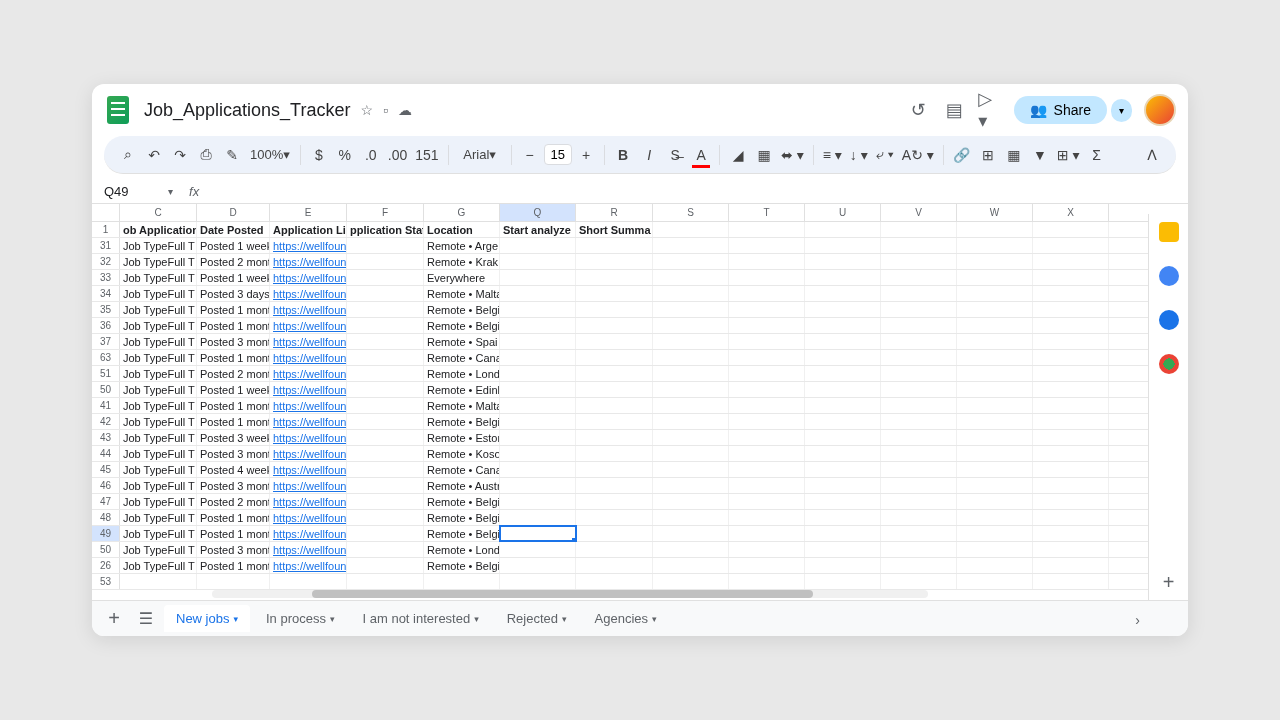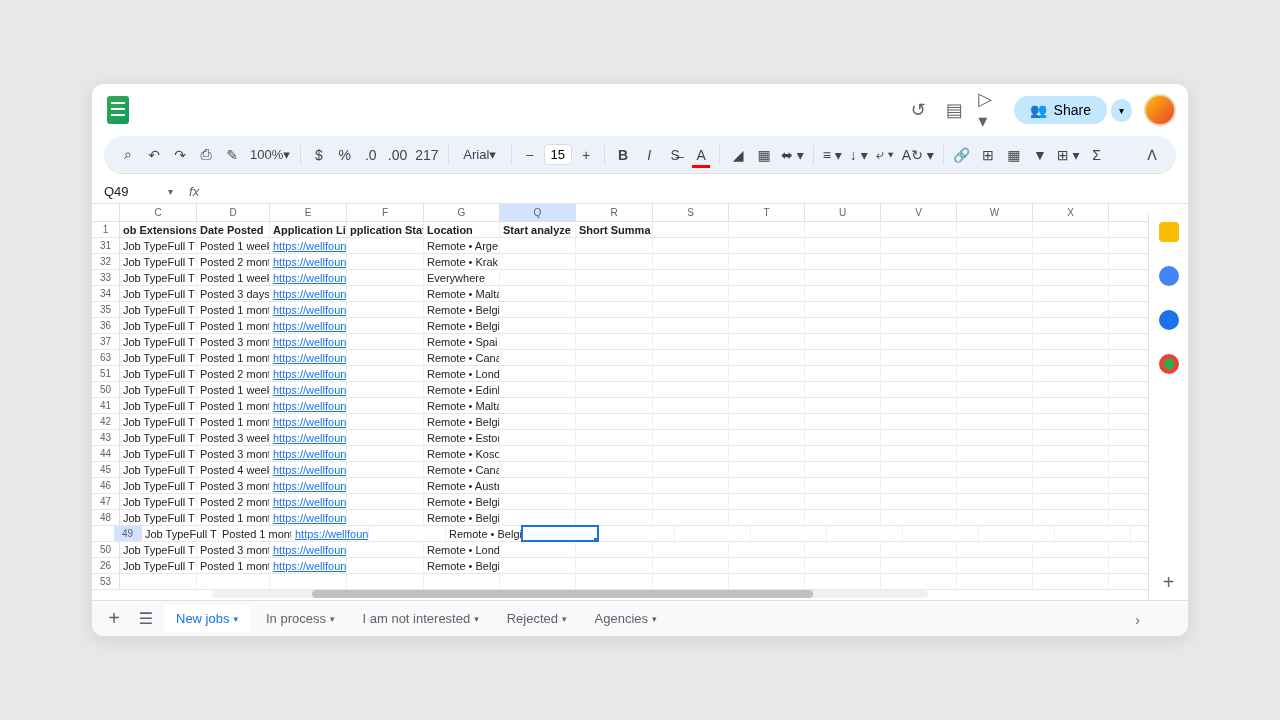--- a/index.html
+++ b/index.html
@@ -34,21 +34,21 @@
 .namebox-caret { font-size: 10px; color: #5f6368; margin-right: 8px; }
 .fx { font-style: italic; color: #5f6368; font-size: 13px; }
 .grid-area { display: flex; height: 400px; position: relative; }
 .grid-main { flex: 1; overflow: hidden; position: relative; }
 .col-headers { display: flex; height: 18px; background: #fff; border-bottom: 1px solid #e0e0e0; }
 .row-header-spacer { width: 28px; border-right: 1px solid #e0e0e0; background: #fff; }
 .col-h { font-size: 10px; color: #5f6368; text-align: center; border-right: 1px solid #e0e0e0; display: flex; align-items: center; justify-content: center; background: #fff; }
 .col-h.sel { background: #d3e3fd; }
 .data-row { display: flex; height: 16px; border-bottom: 1px solid #e8e8e8; }
 .row-h { width: 28px; font-size: 10px; color: #5f6368; text-align: center; border-right: 1px solid #e0e0e0; display: flex; align-items: center; justify-content: center; background: #fff; }
-.row-h.sel { background: #d3e3fd; margin-left: 22px; }
+.row-h.sel { background: #d3e3fd; }
 .header-row .cell { font-weight: bold; font-size: 11px; background: #fff; }
 .cell { font-size: 11px; padding: 0 3px; overflow: hidden; white-space: nowrap; border-right: 1px solid #f0f0f0; display: flex; align-items: center; color: #202124; }
 .cell.link { color: #1a73e8; text-decoration: underline; }
 .cell.selected { outline: 2px solid #1a73e8; outline-offset: -1px; z-index: 5; position: relative; }
 .cell.selected::after { content:''; position:absolute; right:-2px; bottom:-2px; width:5px; height:5px; background:#1a73e8; }
 .header-row .cell.highlighted { font-weight: bold; }
 .side-panel { width: 40px; background: #fff; border-left: 1px solid #e0e0e0; display: flex; flex-direction: column; align-items: center; padding-top: 8px; gap: 24px; position: absolute; right: 0; top: 130px; bottom: 22px; }
 .side-icon { width: 20px; height: 20px; border-radius: 4px; cursor: pointer; }
 .side-yellow { background: #fbbc04; }
 .side-blue-check { background: #4285f4; border-radius: 50%; }
@@ -68,20 +68,26 @@
 </head>
 <body>
 
 <div class="window">
 
   <div class="titlebar">
     <div class="logo">
         <div class="logo-inner"></div>
       </div>
     <div class="title-area">
+      <div class="title-row">
+        <span class="doc-title">Job_Applications_Tracker</span>
+        <span class="title-icon">☆</span>
+        <span class="title-icon">▫</span>
+        <span class="title-icon">☁</span>
+      </div>
     </div>
     <div class="right-controls">
       <span class="ctrl-icon">↺</span>
       <span class="ctrl-icon">▤</span>
       <span class="ctrl-icon">▷ ▾</span>
       <div class="share-btn">
         <span>👥</span>
         <span>Share</span>
       </div>
       <span class="share-caret">▾</span>
@@ -94,21 +100,21 @@
     <span class="tb-btn">↶</span>
     <span class="tb-btn">↷</span>
     <span class="tb-btn">⎙</span>
     <span class="tb-btn">✎</span>
     <span class="tb-btn tb-zoom"><span>100%</span> ▾</span>
     <span class="tb-sep"></span>
     <span class="tb-btn">$</span>
     <span class="tb-btn">%</span>
     <span class="tb-btn">.0</span>
     <span class="tb-btn">.00</span>
-    <span class="tb-btn">217</span>
+    <span class="tb-btn">151</span>
     <span class="tb-sep"></span>
     <span class="tb-btn tb-font"><span>Arial</span> ▾</span>
     <span class="tb-sep"></span>
     <span class="tb-btn">−</span>
     <span class="tb-size">15</span>
     <span class="tb-btn">+</span>
     <span class="tb-sep"></span>
     <span class="tb-btn">
         <b>B</b>
       </span>
@@ -156,21 +162,21 @@
           <div class="col-h" style="width: 77px;">R</div>
           <div class="col-h" style="width: 76px;">S</div>
           <div class="col-h" style="width: 76px;">T</div>
           <div class="col-h" style="width: 76px;">U</div>
           <div class="col-h" style="width: 76px;">V</div>
           <div class="col-h" style="width: 76px;">W</div>
           <div class="col-h" style="width: 76px;">X</div>
         </div>
       <div class="data-row header-row" id="header-row">
         <div class="row-h">1</div>
-      <div class="cell" style="width: 77px;">ob Extensions</div>
+      <div class="cell" style="width: 77px;">ob Application</div>
           <div class="cell" style="width: 73px;">Date Posted</div>
           <div class="cell" style="width: 77px;">Application Lin</div>
           <div class="cell" style="width: 77px;">pplication Stat</div>
           <div class="cell" style="width: 76px;">Location</div>
           <div class="cell highlighted" style="width: 76px;">Start analyze</div>
           <div class="cell highlighted" style="width: 77px;">Short Summa</div>
           <div class="cell" style="width: 76px;"></div>
           <div class="cell" style="width: 76px;"></div>
           <div class="cell" style="width: 76px;"></div>
           <div class="cell" style="width: 76px;"></div>

